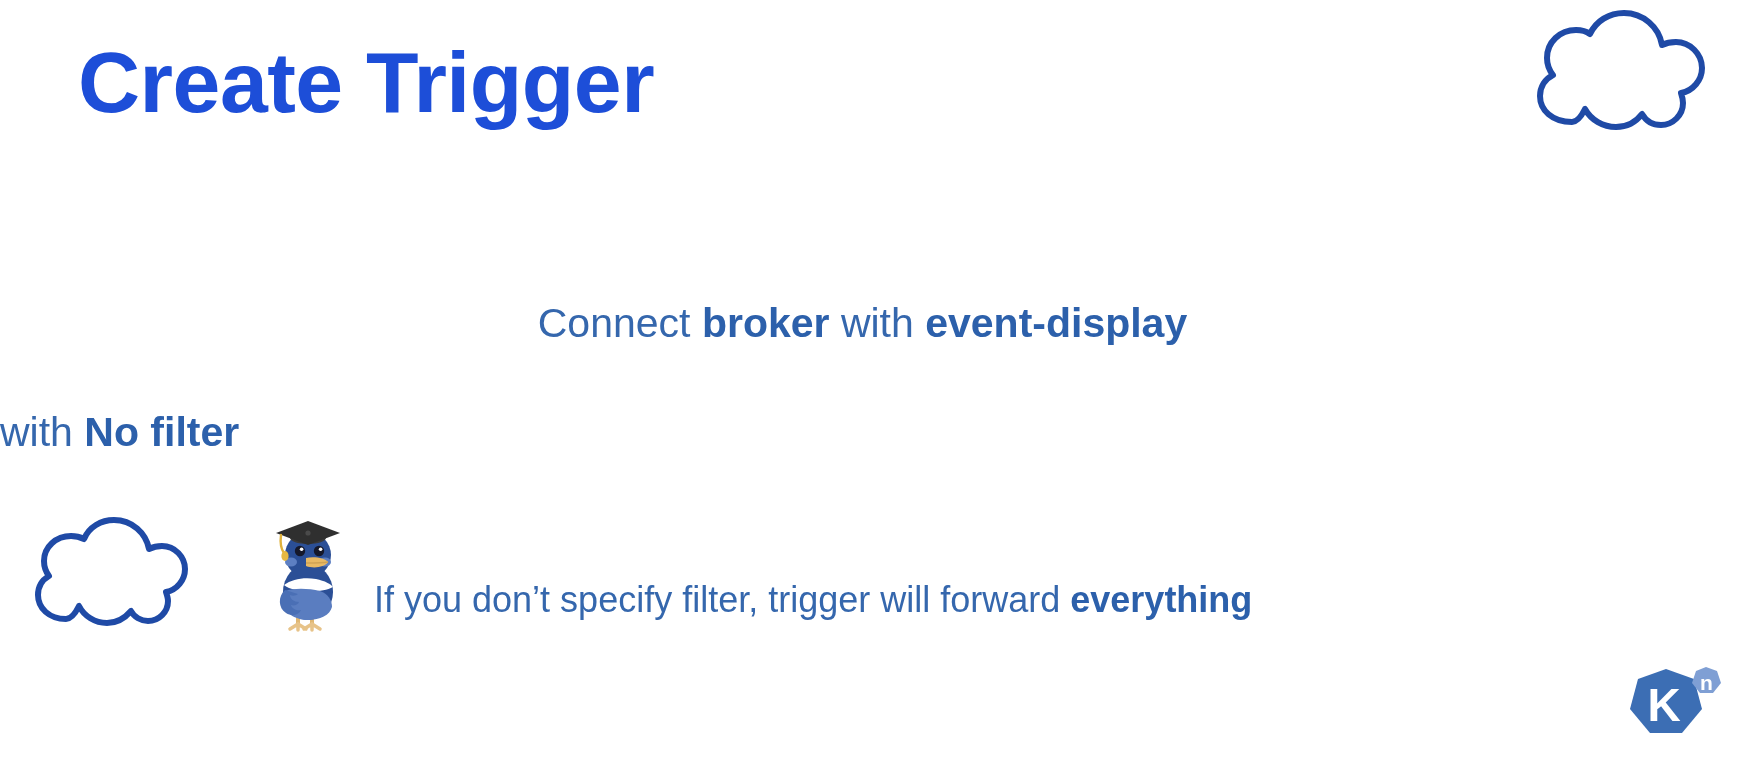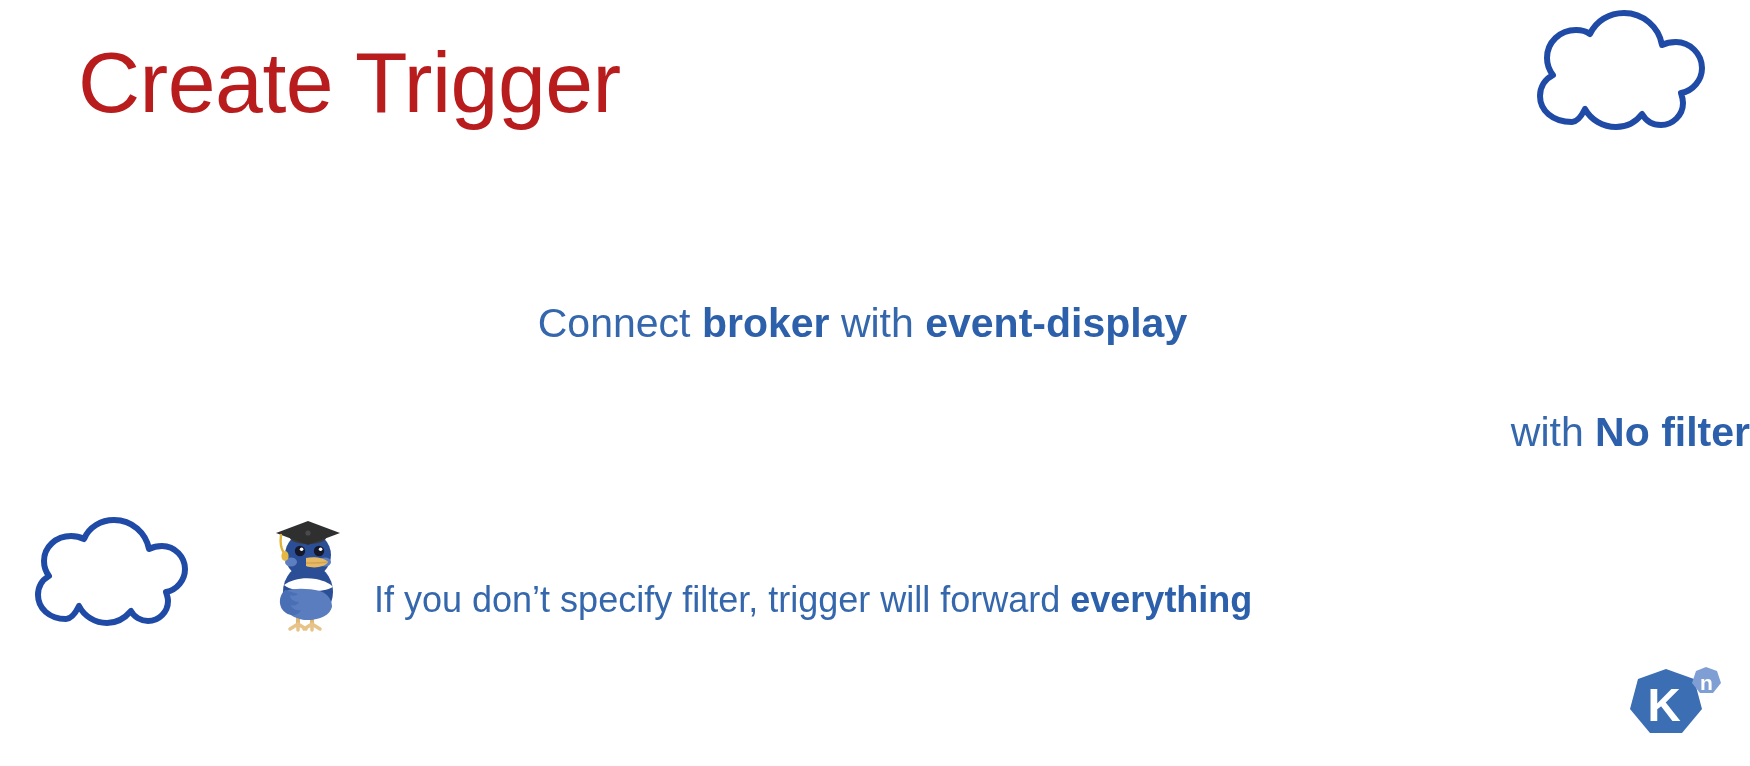--- a/index.html
+++ b/index.html
@@ -22,23 +22,23 @@
     background: #ffffff;
   }
 
   
   .slide-title {
     position: absolute;
     left: 78px;
     top: 34px;
     font-size: 86px;
     line-height: 1.12;
-    font-weight: 400;
+    font-weight: 700;
     letter-spacing: -0.5px;
-    color: #b91c1c;
+    color: #1d4ed8;
     white-space: nowrap;
   }
 
   
   .cloud {
     position: absolute;
   }
   .cloud-top-right {
     left: 1516px;
     top: 8px;
@@ -69,21 +69,21 @@
     right: 0;
     top: 300px;
     text-align: center;
     font-size: 41px;
     padding-right: 25px;
   }
   .line-filter {
     left: 0;
     right: 0;
     top: 409px;
-    text-align: right;
+    text-align: left;
     font-size: 41px;
     padding-right: 0px;
   }
 
   
   .note-row {
     position: absolute;
     left: 268px;
     top: 512px;
     display: flex;

